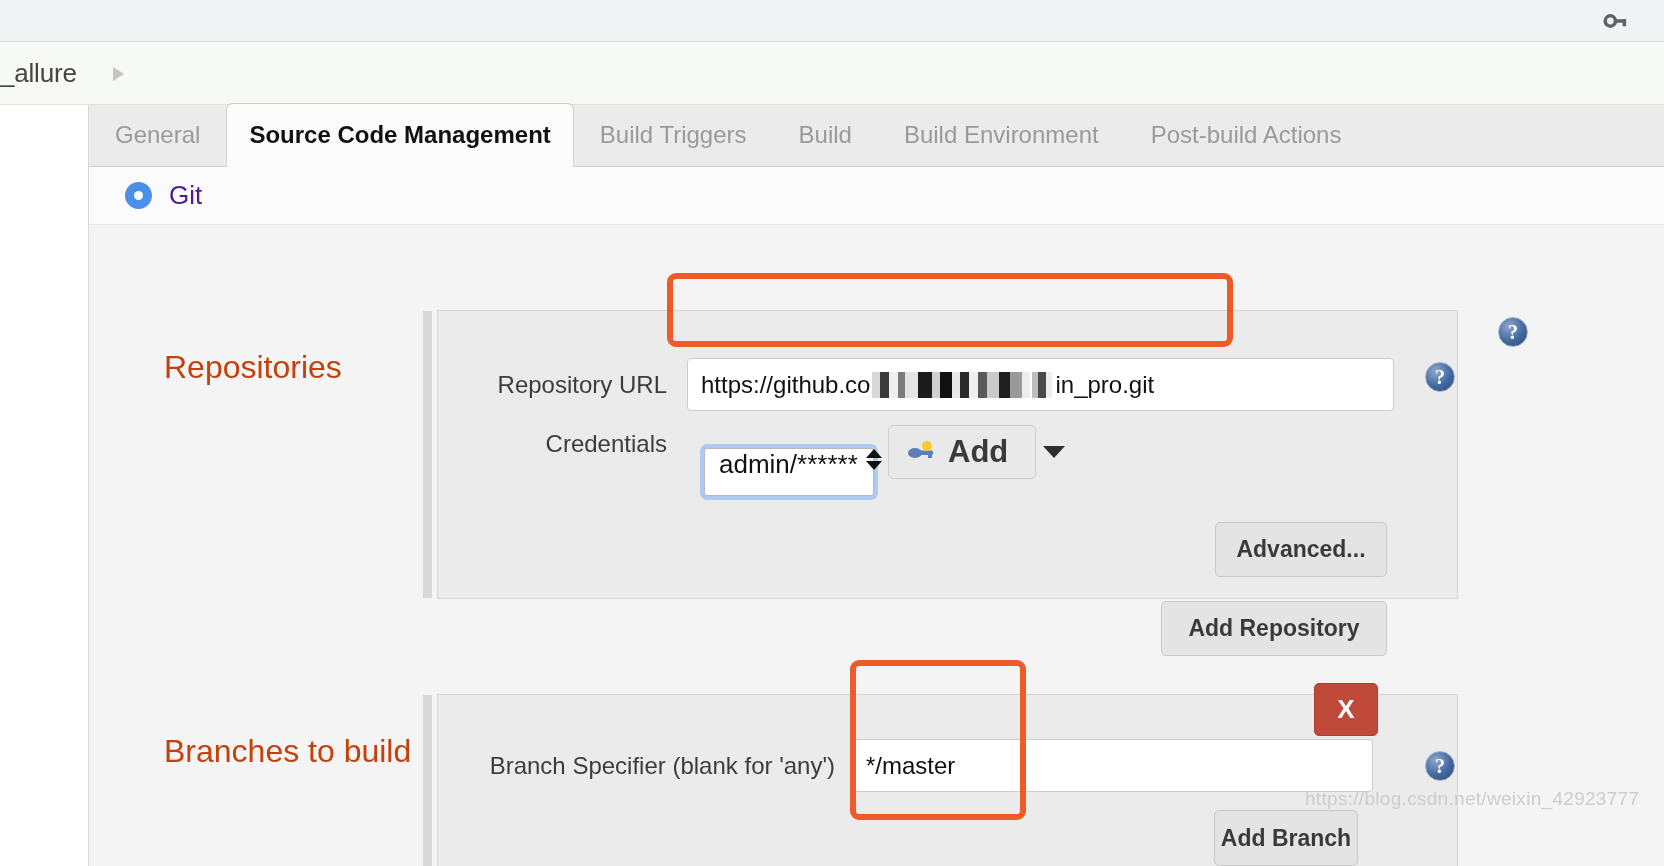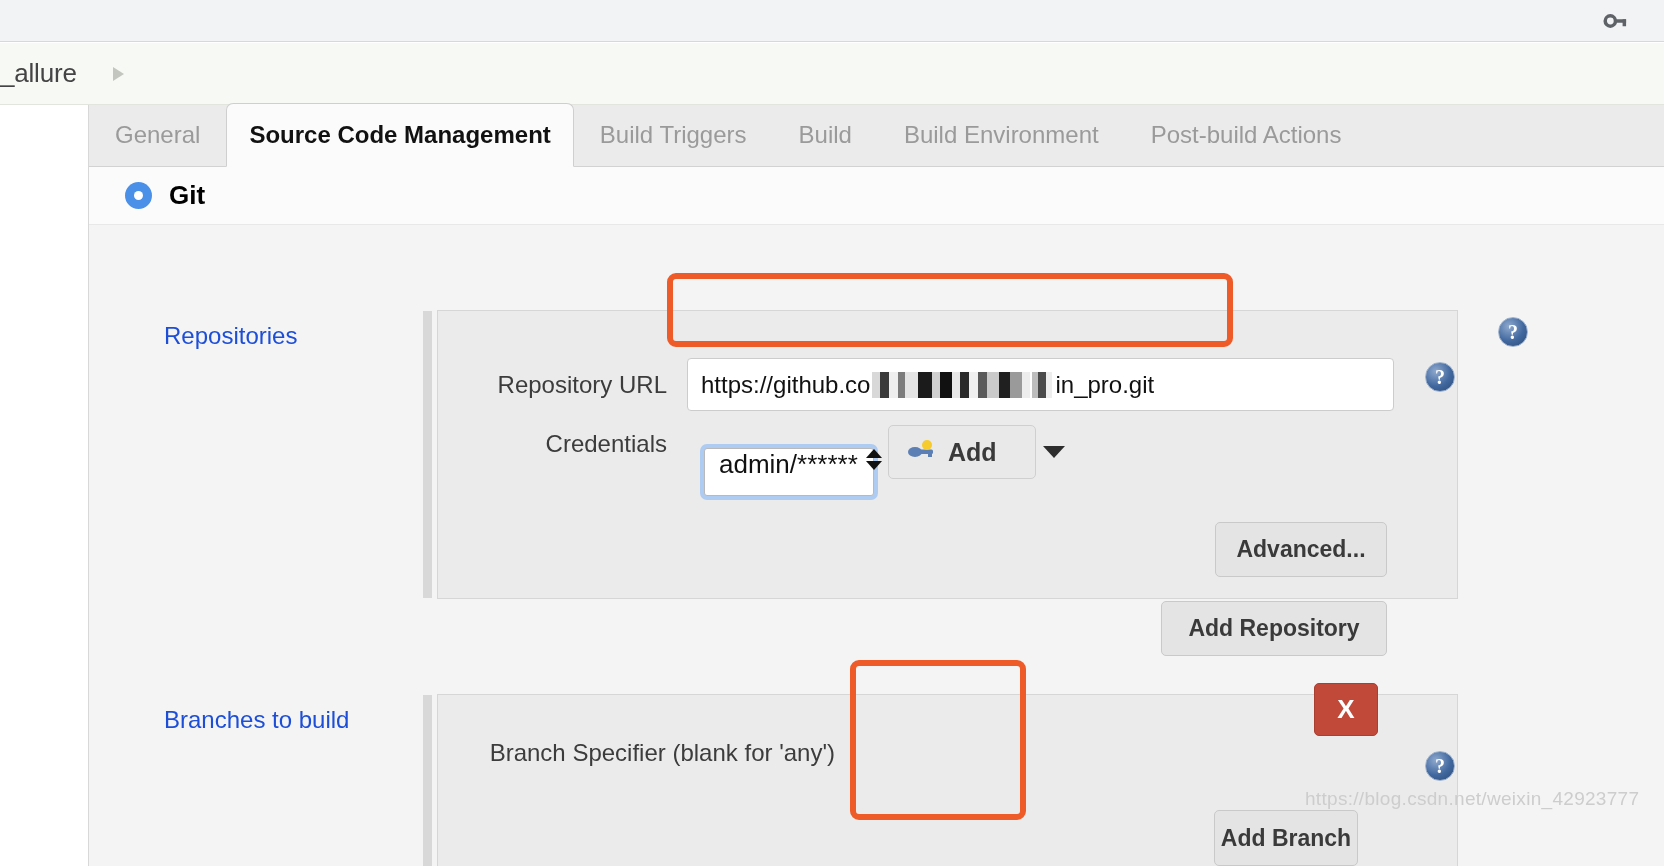--- a/index.html
+++ b/index.html
@@ -82,31 +82,31 @@
     position: absolute; left: 0px; top: 0px; width: 1575px; height: 58px;
     background: #fbfbfb; border-bottom: 1px solid #e8e8e8;
     display: flex; align-items: center;
   }
   .radio-row { display: flex; align-items: center; padding-left: 36px; }
   .radio-dot {
     width: 27px; height: 27px; border-radius: 50%;
     background: #4a90e8; display: flex; align-items: center; justify-content: center;
   }
   .radio-dot i { width: 9px; height: 9px; border-radius: 50%; background: #fff; display:block; }
-  .radio-label { font-size: 26px; color: #000000; margin-left: 17px; font-weight: bold; }
+  .radio-label { font-size: 26px; color: #4c1d95; margin-left: 17px; }
 
   .scm-inner {
     position: absolute; left: 16px; top: 58px; width: 1559px; height: 641px;
     background: #f4f4f4;
   }
 
   
   .section { position: relative; }
   .sec-label {
-    position: absolute; font-size: 24px; color: #1d4ed8; white-space: nowrap;
+    position: absolute; font-size: 32px; color: #c2410c; white-space: nowrap; margin-top: 27px;
   }
   .accent-bar {
     position: absolute; width: 9px; background: #d8d8d8;
   }
   .panel {
     position: absolute; background: #ebebeb;
     border: 1px solid #d6d6d6;
   }
   .field-row { position: absolute; display: flex; align-items: center; }
   .field-label { font-size: 24px; color: #3c3c3c; white-space: nowrap; text-align: right; }
@@ -142,21 +142,21 @@
     font-size: 26px; color: #111; padding: 0 10px 0 14px;
   }
   .spin { display: flex; flex-direction: column; gap: 3px; margin-left: 8px; }
   .spin .up { width:0;height:0;border-left:8px solid transparent;border-right:8px solid transparent;border-bottom:9px solid #111; }
   .spin .dn { width:0;height:0;border-left:8px solid transparent;border-right:8px solid transparent;border-top:9px solid #111; }
 
   
   .btn-add {
     background: #e9e9e9; border: 1px solid #cfcfcf; border-radius: 5px;
     display: flex; align-items: center; gap: 11px; padding: 0 18px;
-    font-size: 25px; font-weight: bold; color: #3a3a3a;
+    font-size: 31px; font-weight: bold; color: #3a3a3a;
   }
   .caret-dn { width:0;height:0;border-left:11px solid transparent;border-right:11px solid transparent;border-top:12px solid #2d2d2d; }
 
   
   .annot {
     position: absolute; border: 6px solid #ef5b28; border-radius: 9px;
     pointer-events: none;
   }
 
   
@@ -271,20 +271,21 @@
 
       <div class="section">
         <div class="sec-label" style="left:59px; top:481px;">Branches to build</div>
         <div class="accent-bar" style="left:318px; top:470px; height:171px;"></div>
         <div class="panel" style="left:332px; top:469px; width:1021px; height:172px; border-bottom:none;"></div>
 
         <div class="btn-del" style="position:absolute; left:1209px; top:458px; width:64px; height:53px;">X</div>
 
         <div class="field-row" style="left:382px; top:514px;">
           <div class="field-label" style="width:348px;">Branch Specifier (blank for 'any')</div>
+          <div class="txtinput" style="margin-left:17px; width:521px; height:53px;">*/master</div>
         </div>
         <div class="help-icon" style="position:absolute; left:1320px; top:526px;">?</div>
 
         <div class="btn" style="position:absolute; left:1109px; top:585px; width:144px; height:56px;">Add Branch</div>
       </div>
 
     </div>
 
     <div class="annot" style="left:578px; top:106px; width:566px; height:74px;"></div>
     <div class="annot" style="left:761px; top:493px; width:176px; height:160px;"></div>

